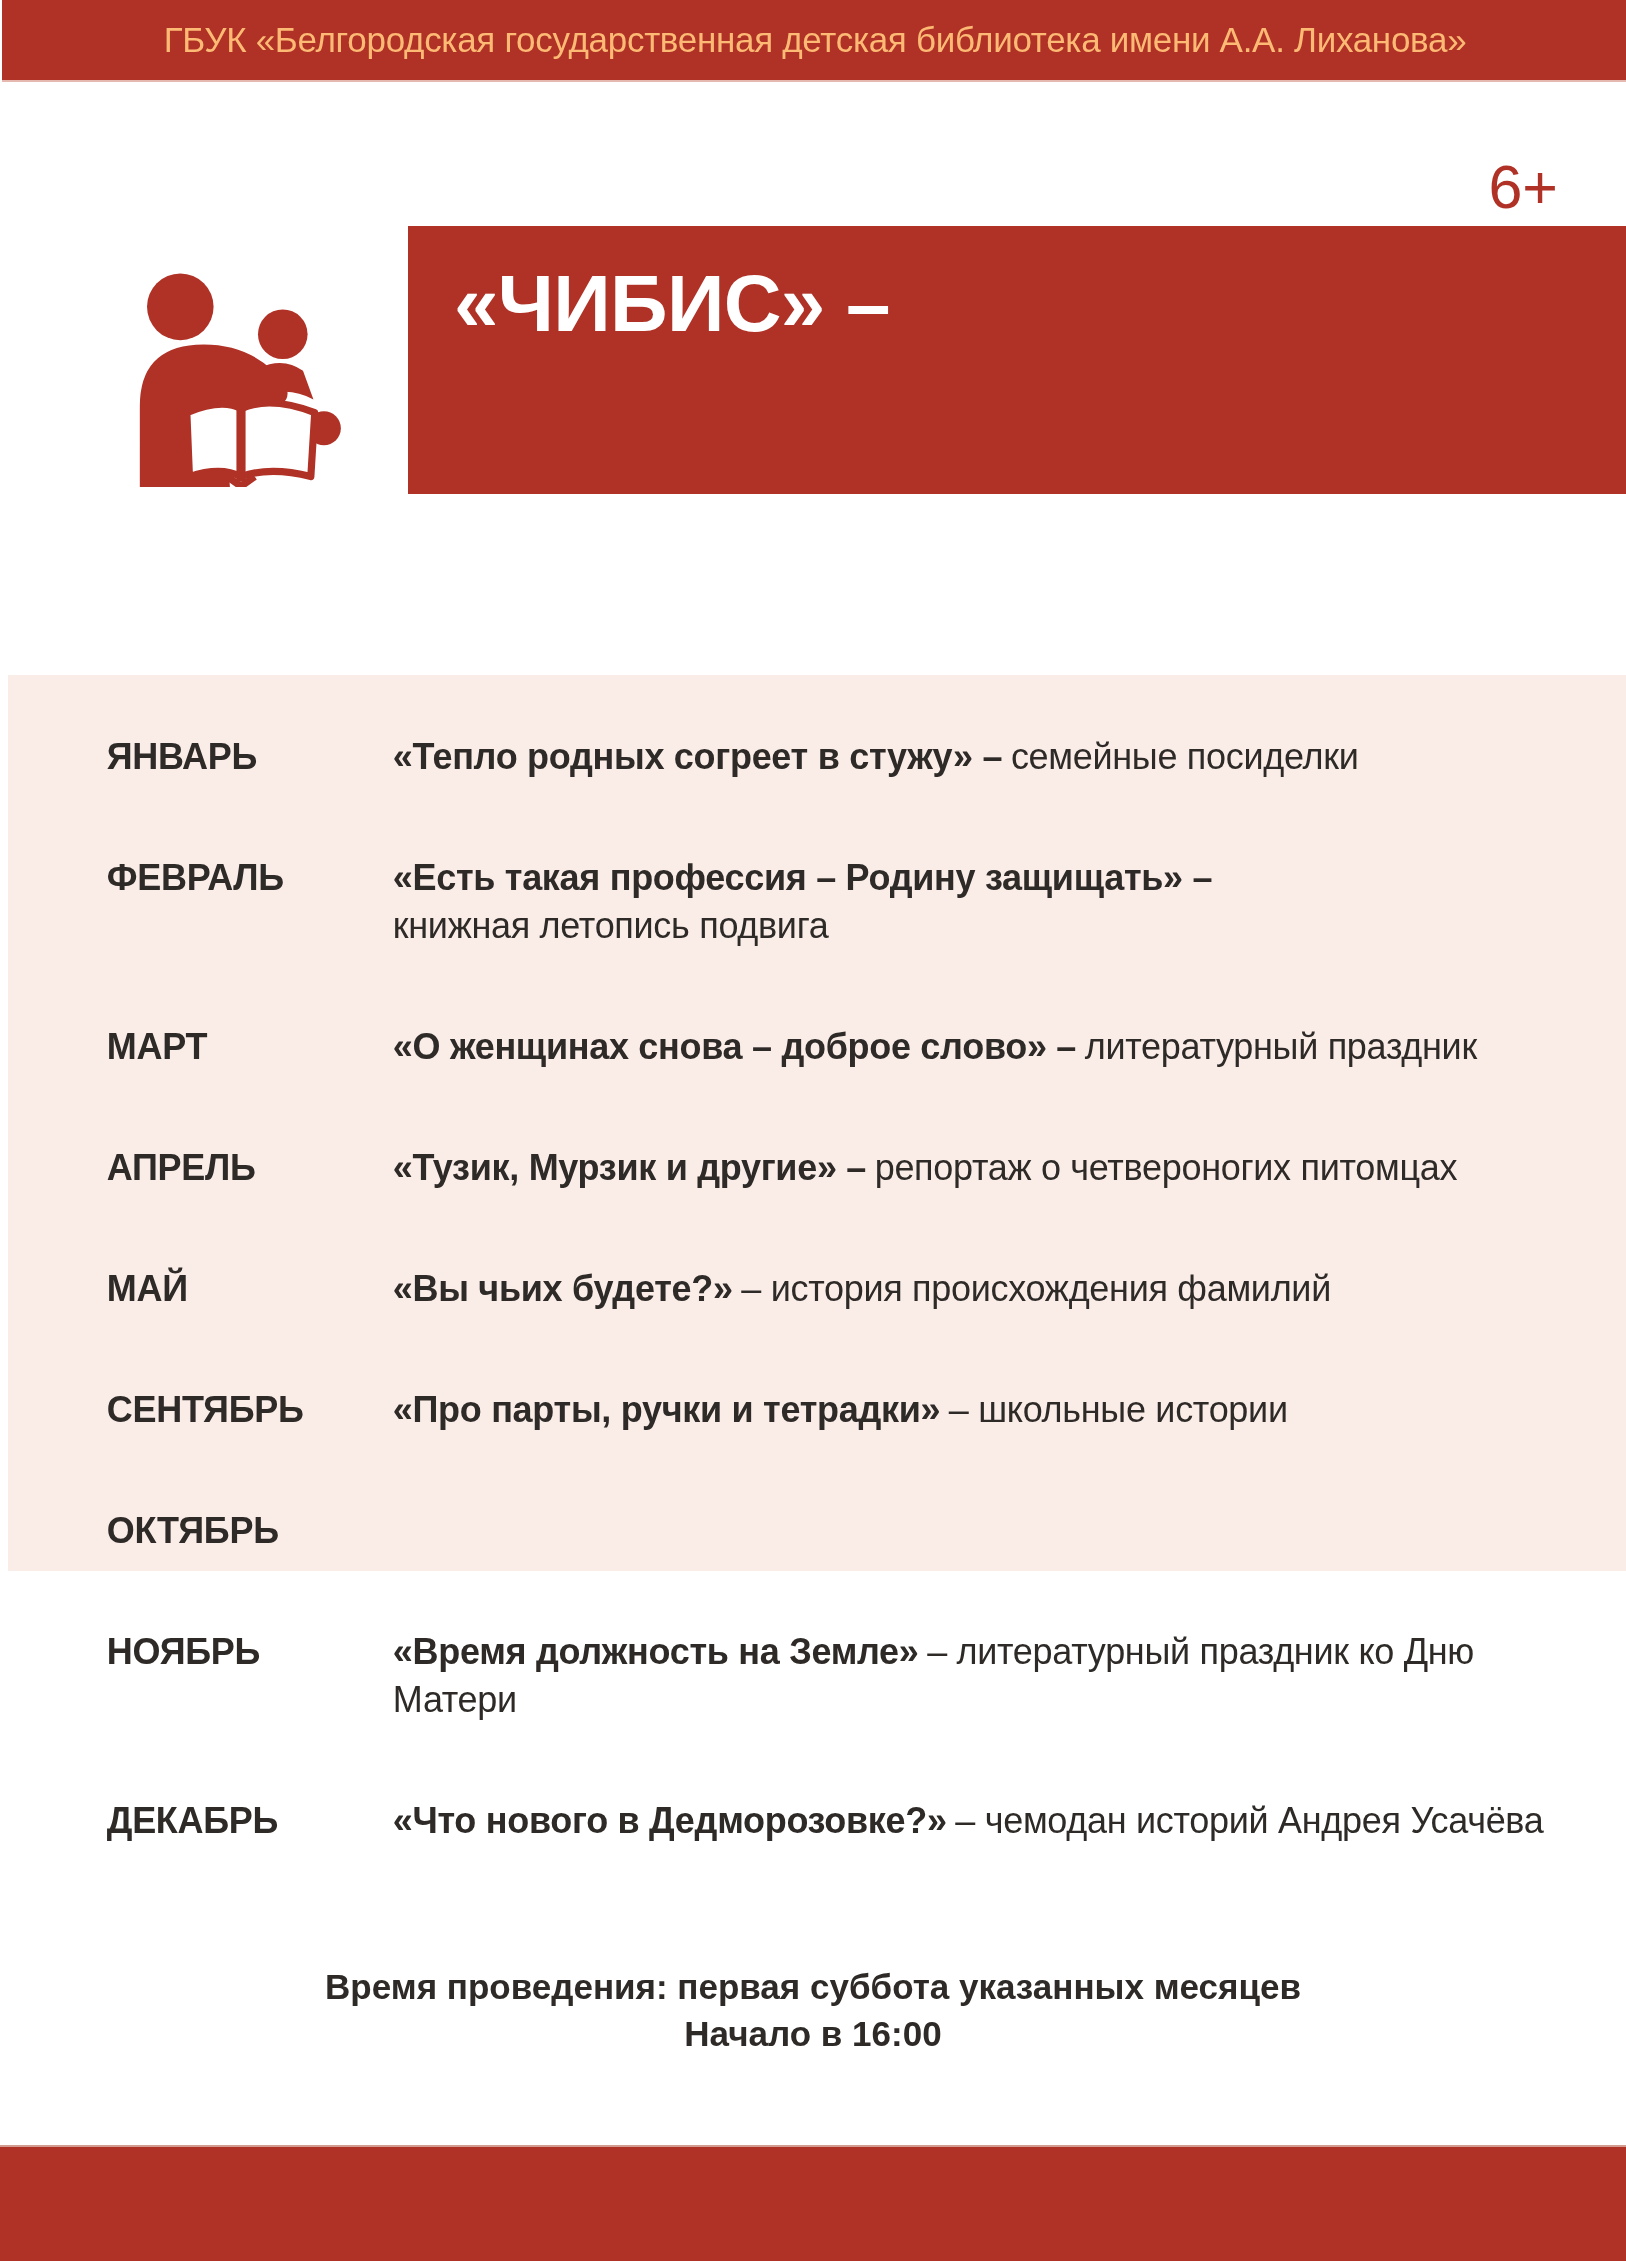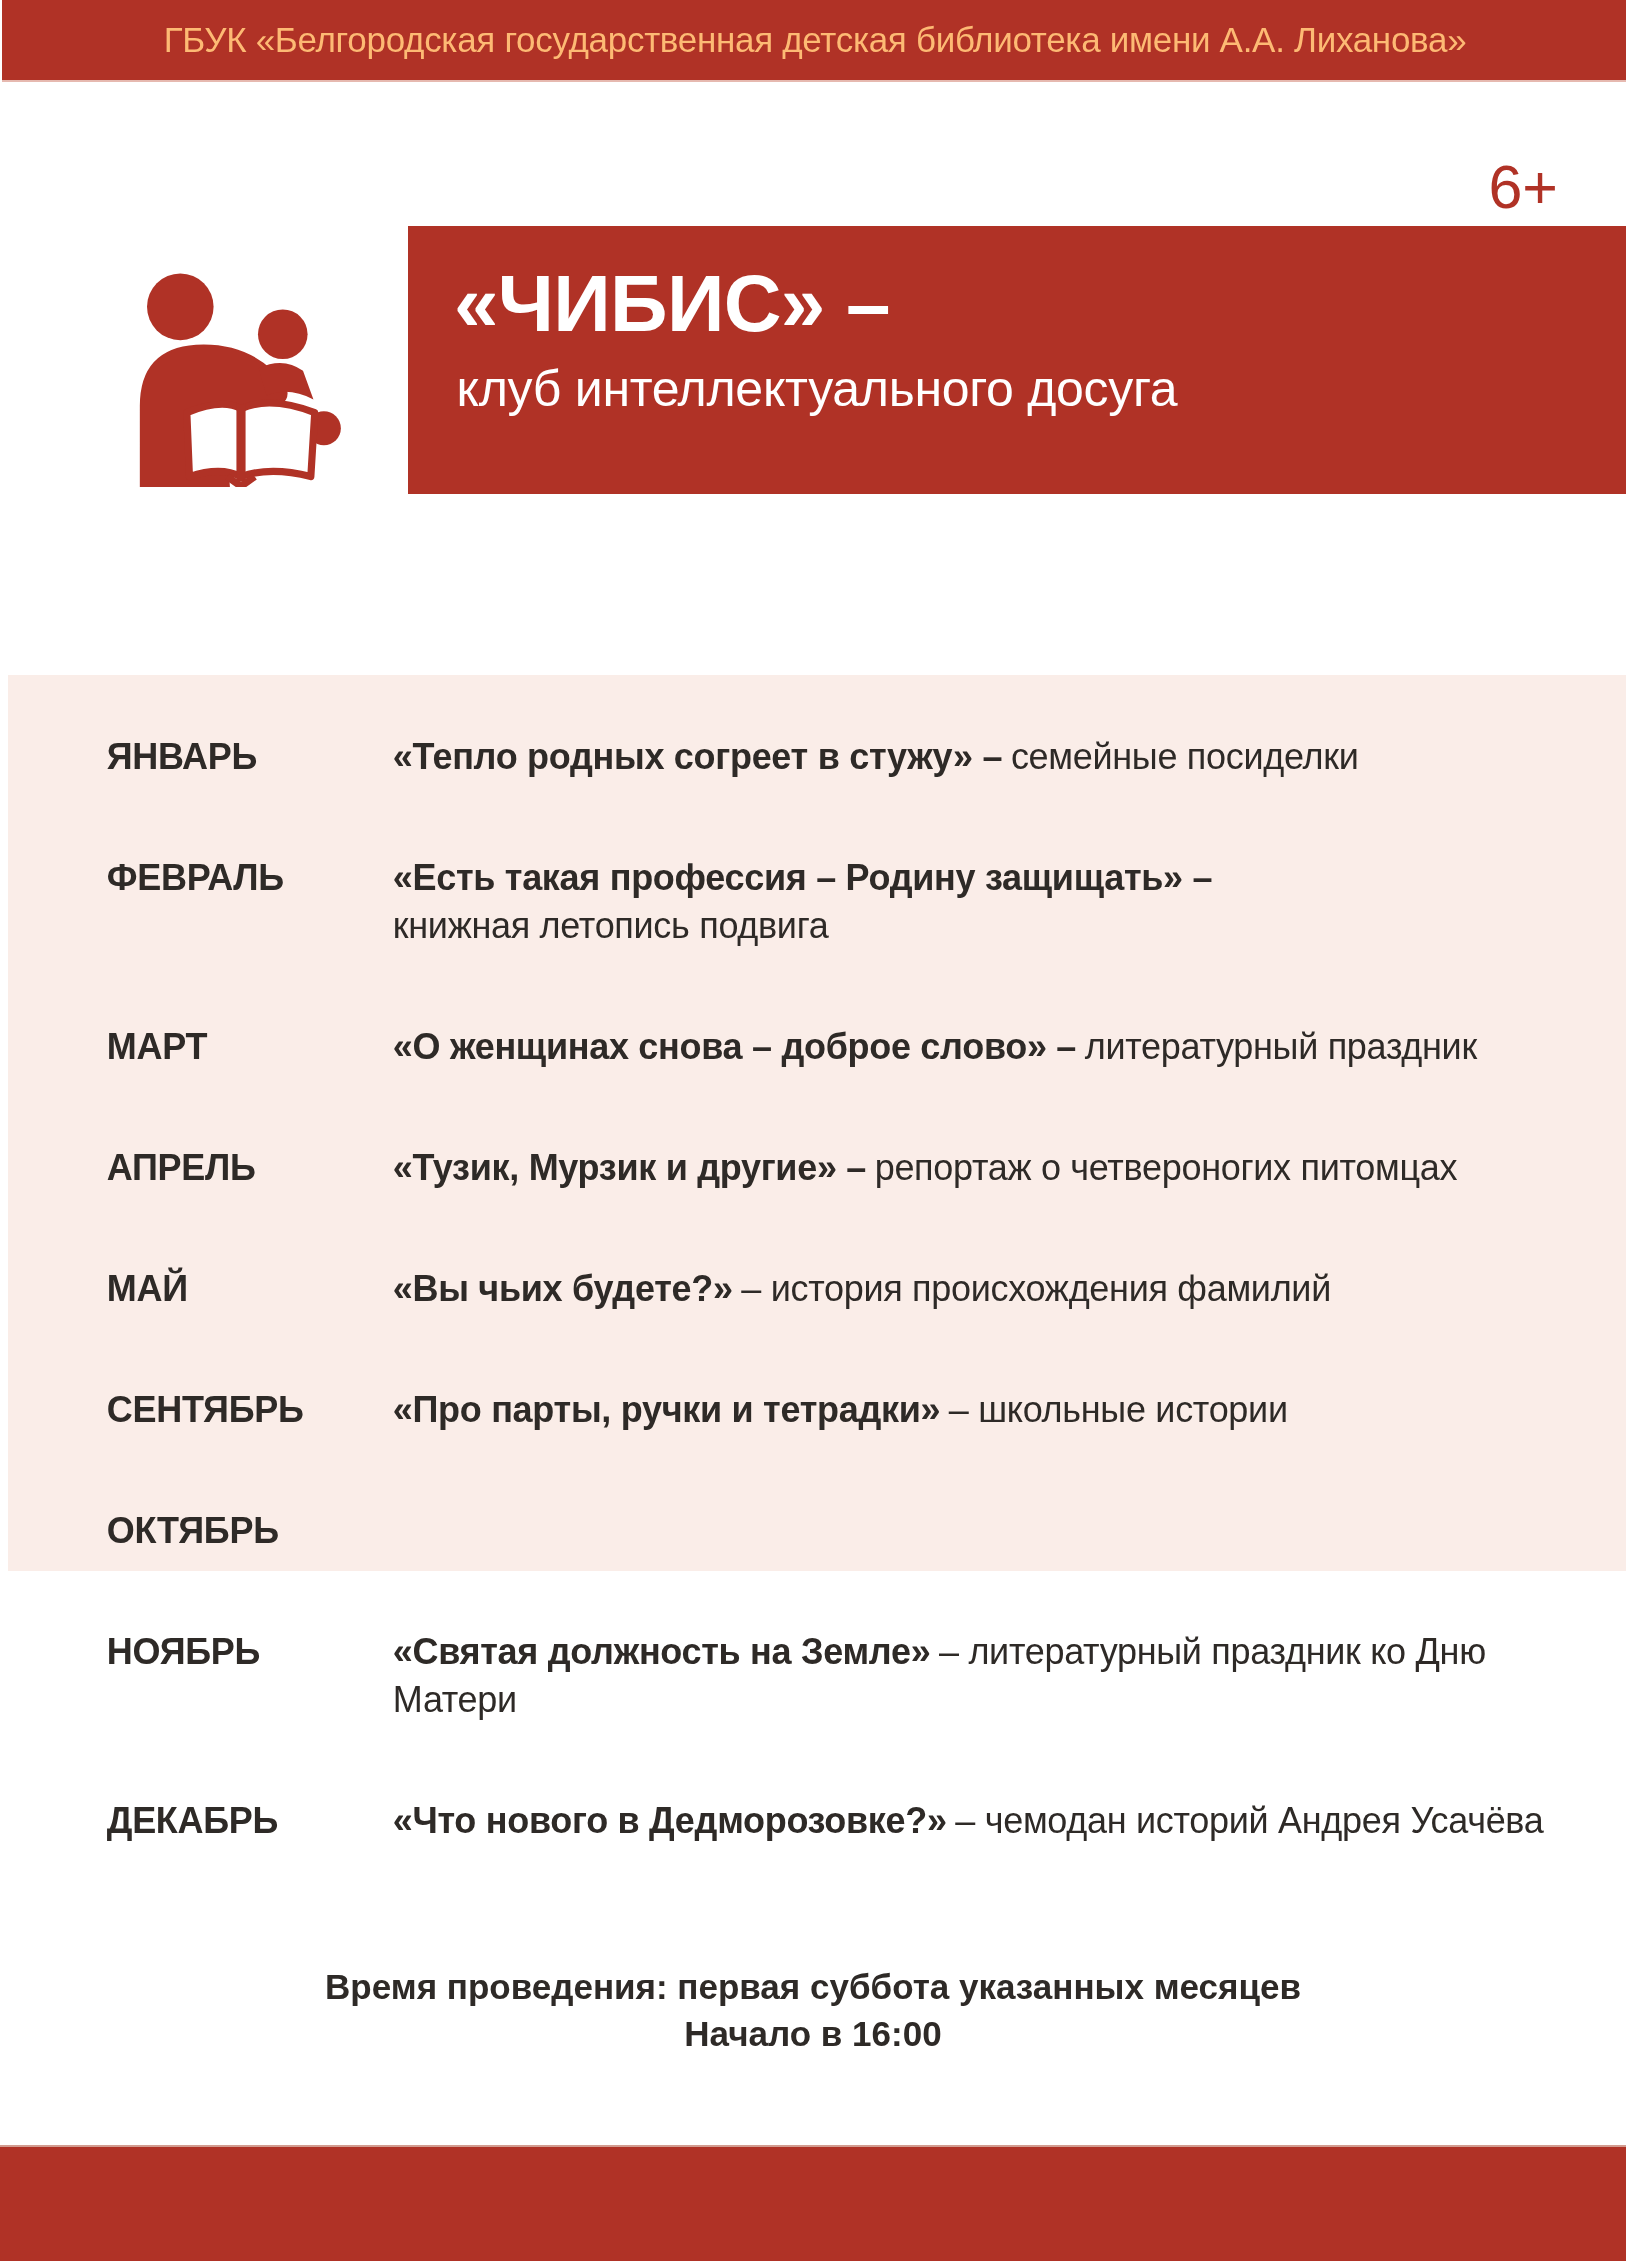--- a/index.html
+++ b/index.html
@@ -90,21 +90,20 @@
         <path d="M88,220 Q142,198 171,214 L171,318 Q140,302 92,318 Z" fill="#FFFFFF" stroke="#B03226" stroke-width="11" stroke-linejoin="round"></path>
         <path d="M171,214 Q216,194 284,220 L278,318 Q216,302 171,318 Z" fill="#FFFFFF" stroke="#B03226" stroke-width="11" stroke-linejoin="round"></path>
         <rect x="164" y="208" width="14" height="118" fill="#B03226"></rect>
         <path d="M150,318 L171,333 L192,318" fill="none" stroke="#B03226" stroke-width="11" stroke-linejoin="round"></path>
       </g>
     </svg>
   </div>
 
   <section class="title-block">
     <h1 class="club-name">«ЧИБИС» –</h1>
-    <p class="club-subtitle">клуб интеллектуального досуга</p>
   </section>
 
   <section class="schedule-panel" id="schedule">
 
       <div class="schedule-row">
         <div class="month">ЯНВАРЬ</div>
         <div class="event">
           <span class="event-title">«Тепло родных согреет в стужу» –</span><span class="event-desc">семейные посиделки</span>
         </div>
       </div>
@@ -144,21 +143,21 @@
         </div>
       </div>
 
       <div class="schedule-row">
         <div class="month">ОКТЯБРЬ</div>
       </div>
 
       <div class="schedule-row">
         <div class="month">НОЯБРЬ</div>
         <div class="event">
-          <span class="event-title">«Святая должность на Земле»</span><span class="event-desc">– литературный праздник ко Дню Матери</span>
+          <span class="event-title">«Время должность на Земле»</span><span class="event-desc">– литературный праздник ко Дню Матери</span>
         </div>
       </div>
 
       <div class="schedule-row">
         <div class="month">ДЕКАБРЬ</div>
         <div class="event">
           <span class="event-title">«Что нового в Дедморозовке?»</span><span class="event-desc">– чемодан историй Андрея Усачёва</span>
         </div>
       </div>
     </section>

